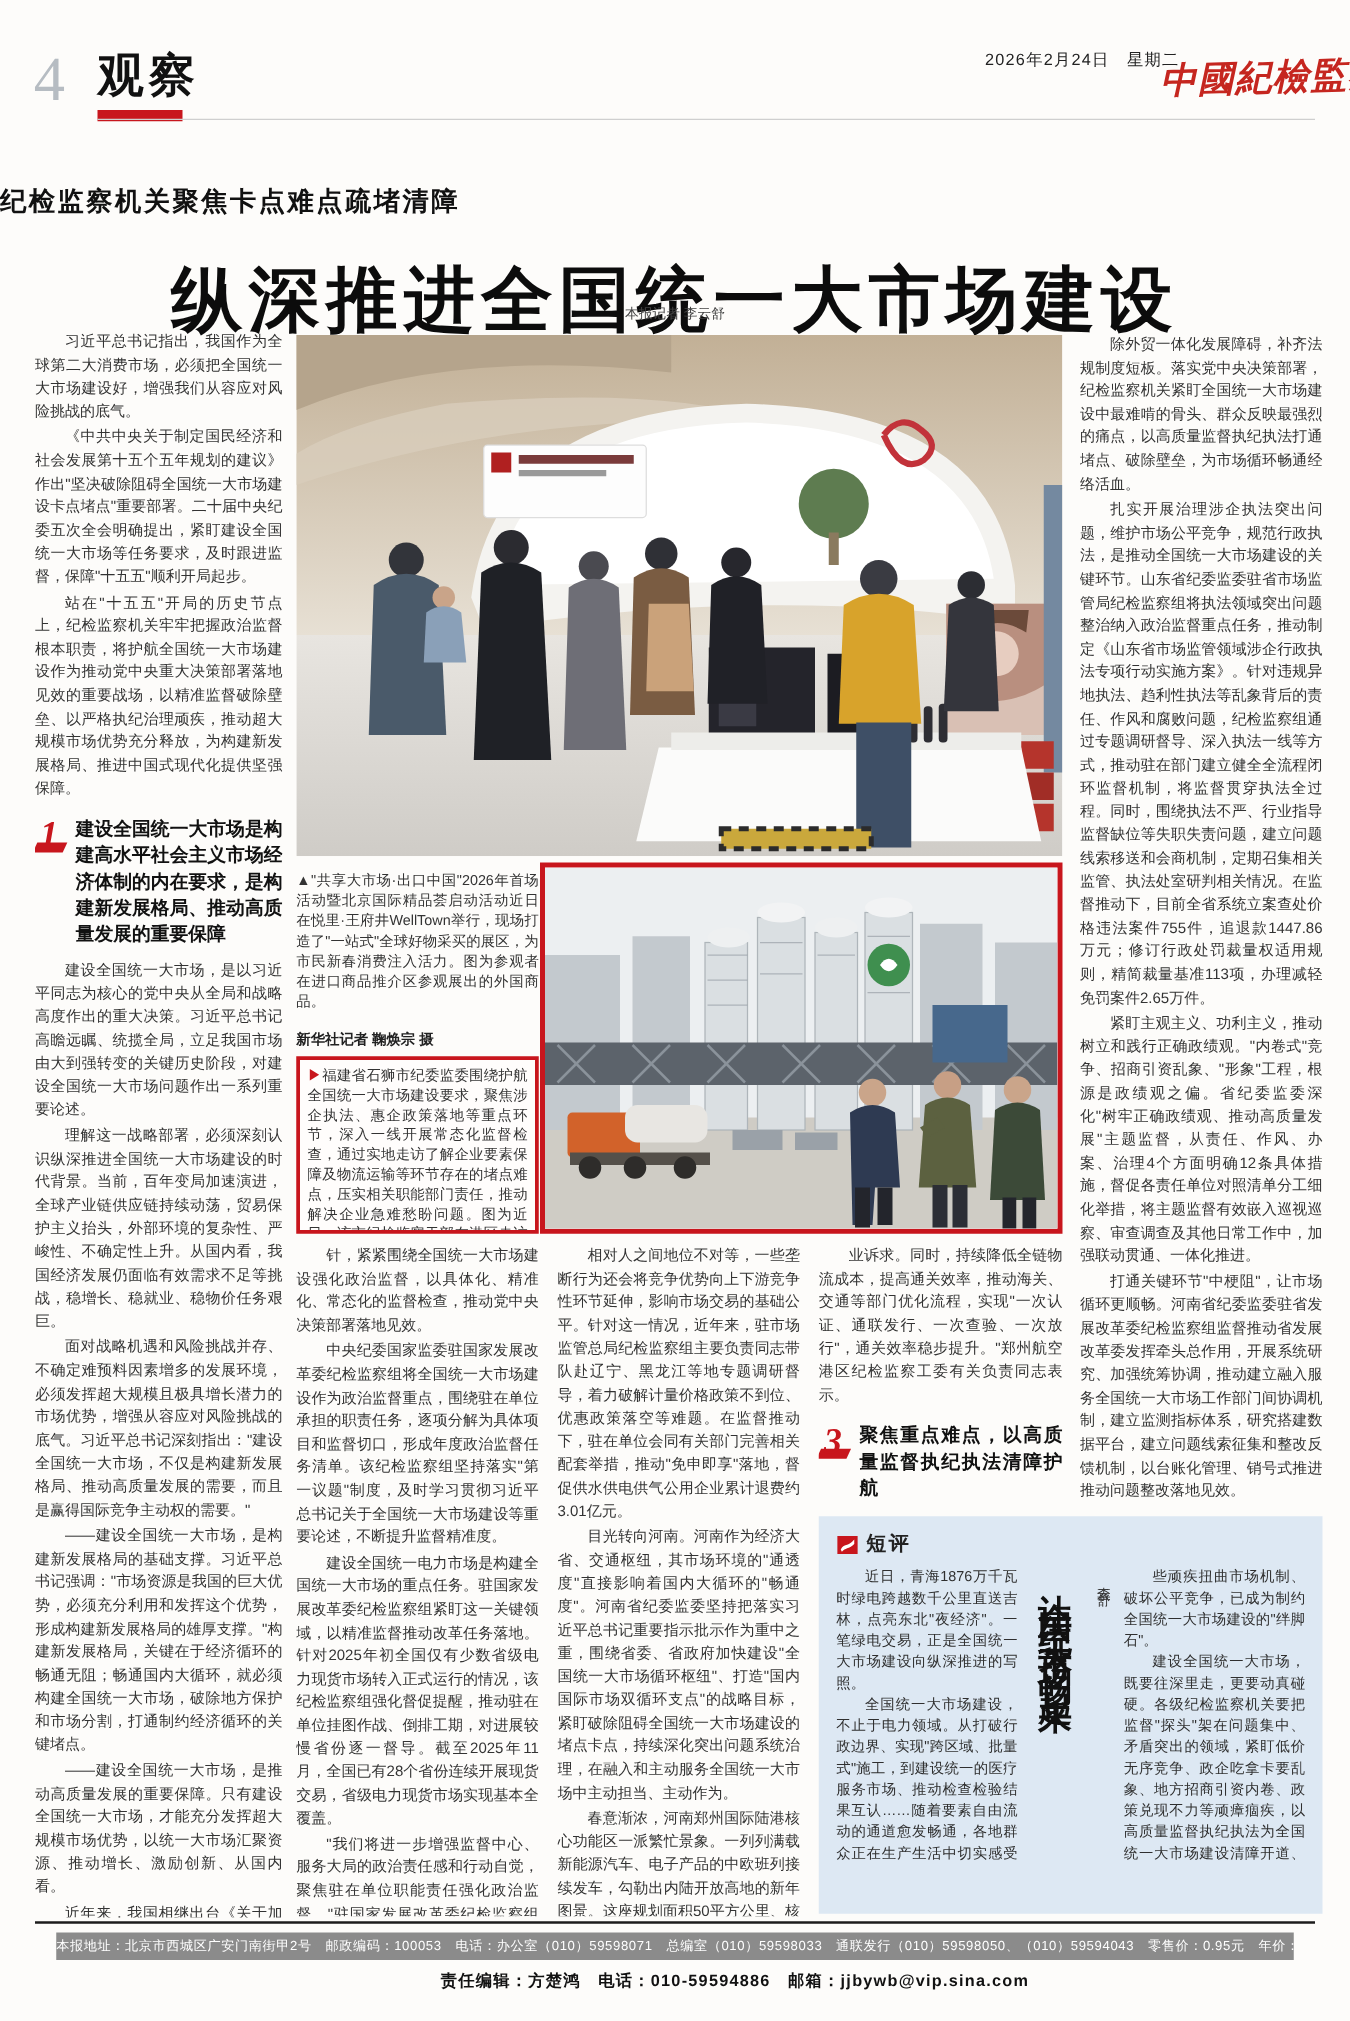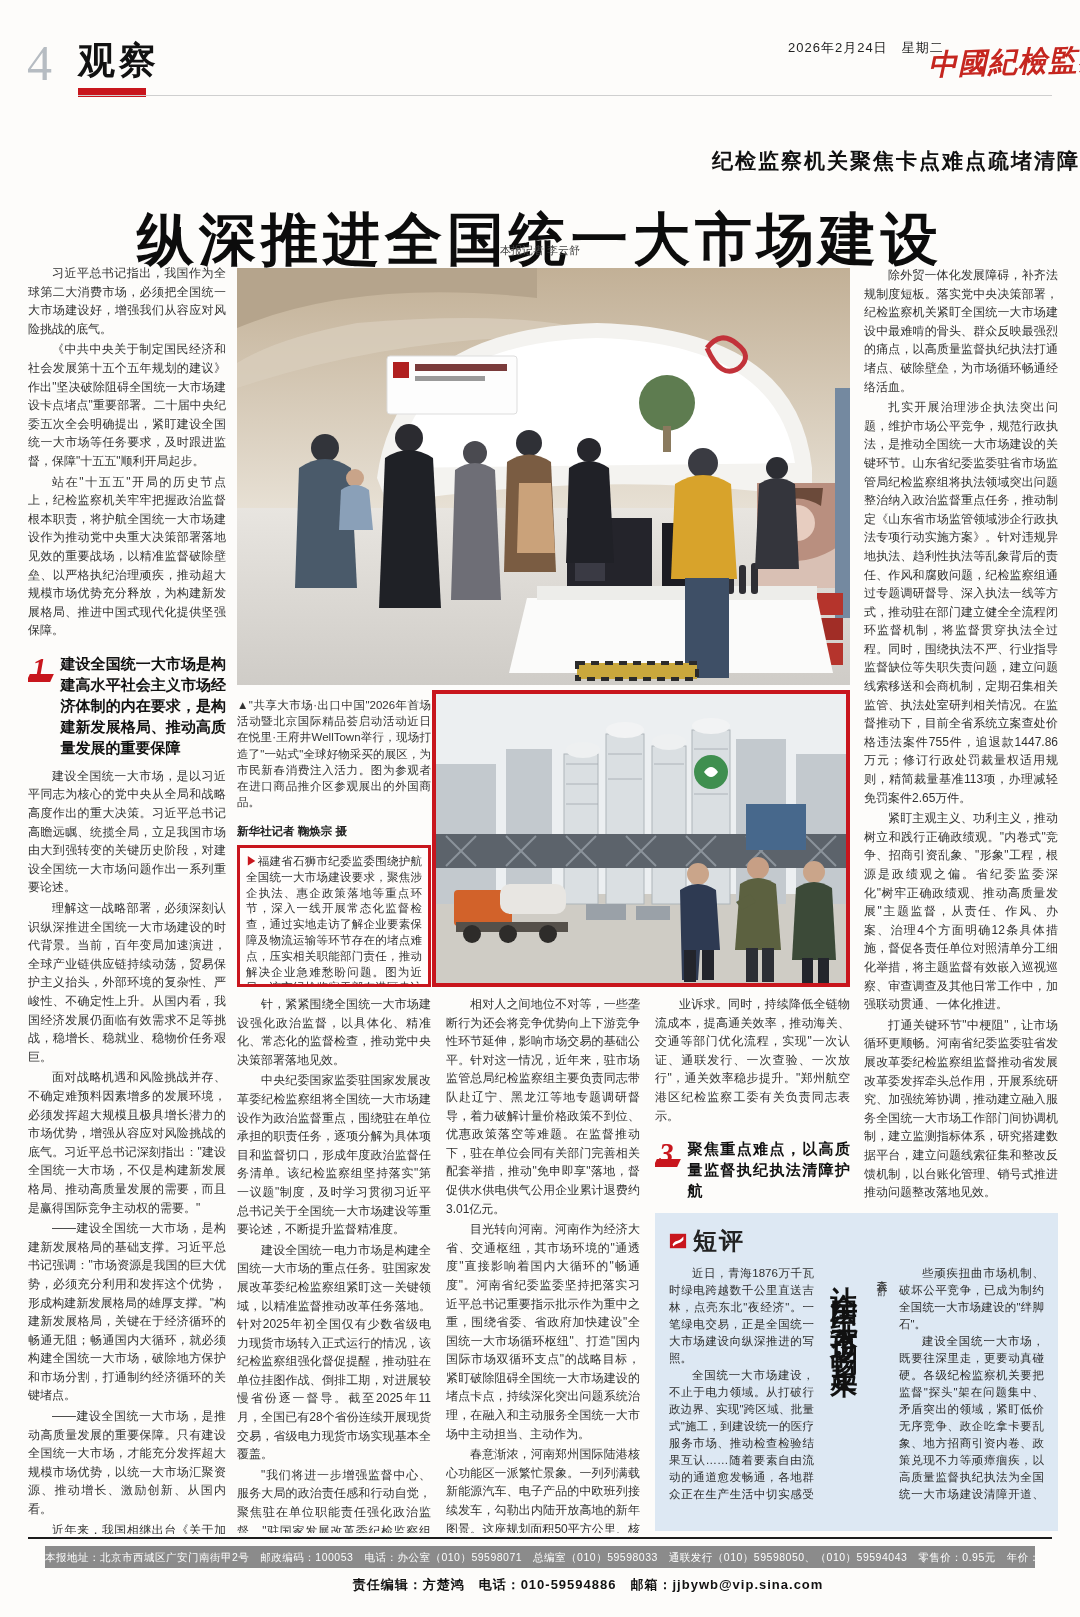--- a/index.html
+++ b/index.html
@@ -12,21 +12,21 @@
   .red-underbar{position:absolute;left:78px;top:88px;width:68px;height:9px;background:#c8161d;}
   .header-rule{position:absolute;left:78px;top:95px;width:974px;height:1px;background:#cfcfcf;}
   .dateline{position:absolute;left:788px;top:39px;font-size:13px;color:#222;letter-spacing:1px;}
   .masthead{position:absolute;left:928px;top:42px;font-family:"Liberation Serif",serif;
             font-size:29px;font-weight:700;font-style:italic;color:#c5261f;transform:rotate(-2deg);
             letter-spacing:1px;white-space:nowrap;}
   .series{position:absolute;left:28px;top:108px;display:flex;align-items:center;gap:7px;
           font-size:17px;font-weight:700;color:#1a1a1a;}
   .flag-icon{width:18px;height:18px;display:inline-block;}
   
-  .kicker{position:absolute;left:0;top:147px;width:1080px;text-align:right;
+  .kicker{position:absolute;left:0;top:147px;width:1080px;text-align:left;
           font-size:21px;font-weight:700;color:#111;letter-spacing:2px;}
   .headline{position:absolute;left:0;top:174px;width:1080px;text-align:center;
             font-family:"Liberation Serif",serif;font-size:57px;font-weight:700;
             color:#0c0c0c;letter-spacing:5px;margin-top:28px;}
   .byline{position:absolute;left:0;top:243px;width:1080px;text-align:center;font-size:11px;color:#444;}
   
   .col{position:absolute;overflow:hidden;font-size:12px;line-height:18.6px;text-align:justify;color:#333;}
   .col p{margin:0 0 2px;text-indent:2em;}
   .c1{left:28px;top:264px;width:198px;height:1270px;}
   .c2{left:237px;top:995px;width:194px;height:538px;}
@@ -49,21 +49,21 @@
   .cap1 .cap-text{text-indent:2em;}
   .cap1-credit{position:absolute;left:237px;top:824px;width:194px;text-align:left;
                font-size:11.5px;font-weight:700;color:#222;}
   .cap2-box{position:absolute;left:237px;top:845px;width:176px;height:124px;
             border:3px solid #c8161d;background:#fffdfc;padding:6px 6px;overflow:hidden;
             font-size:11.5px;line-height:15.8px;text-align:justify;color:#333;}
   .cap2-box .cap-text{text-indent:2em;}
   
   .commentary{position:absolute;left:655px;top:1213px;width:403px;height:318px;
               background:#dde8f3;padding:12px 14px;box-sizing:border-box;overflow:hidden;}
-  .cmt-head{display:flex;align-items:center;gap:6px;font-size:24px;font-weight:700;color:#222;
+  .cmt-head{display:flex;align-items:center;gap:6px;font-size:16px;font-weight:700;color:#222;
             letter-spacing:2px;margin-bottom:8px;}
   .cmt-body{display:flex;gap:10px;}
   .cmt-col{width:152px;font-size:11.5px;line-height:17px;text-align:justify;color:#2f2f2f;
            height:235px;overflow:hidden;}
   .cmt-col p{margin:0;text-indent:2em;}
   .cmt-title{writing-mode:vertical-rl;text-orientation:upright;font-family:"Liberation Serif",serif;
              font-size:27px;font-weight:900;color:#111;letter-spacing:7px;height:235px;margin:0 2px;}
   .cmt-author{writing-mode:vertical-rl;text-orientation:upright;font-size:11px;color:#333;
               height:120px;margin-top:6px;letter-spacing:3px;}
   

